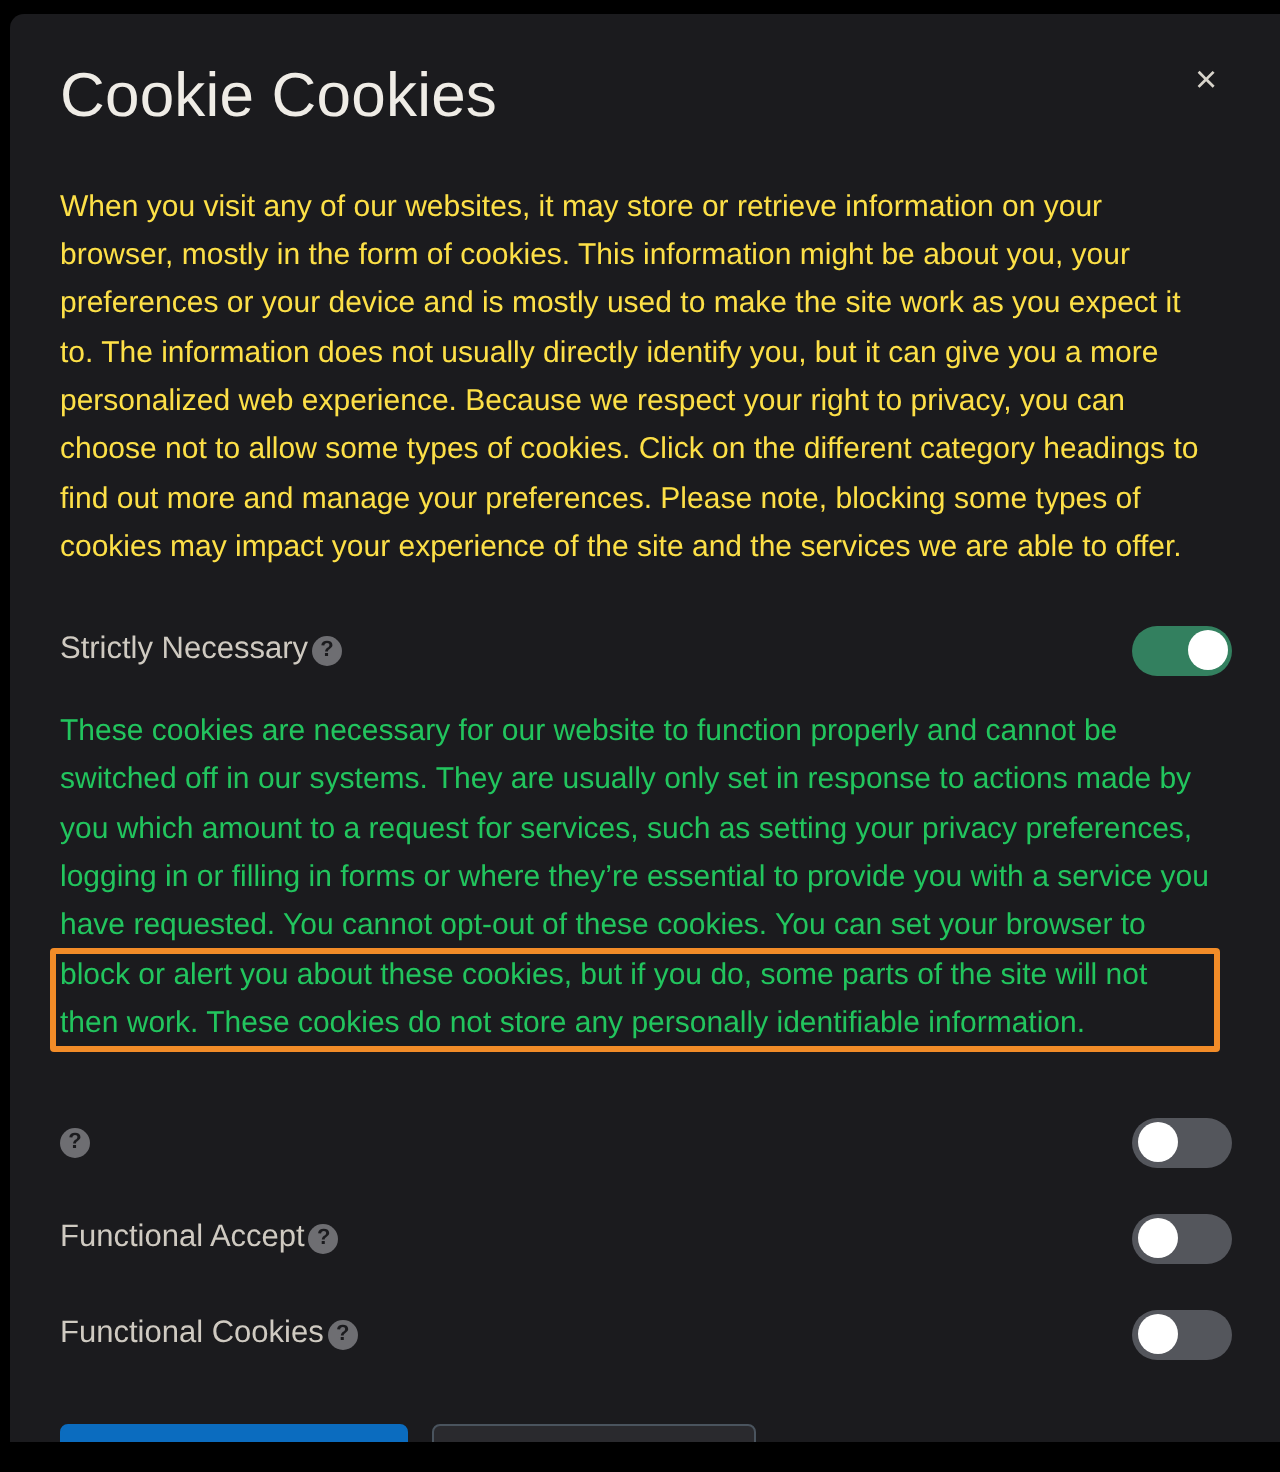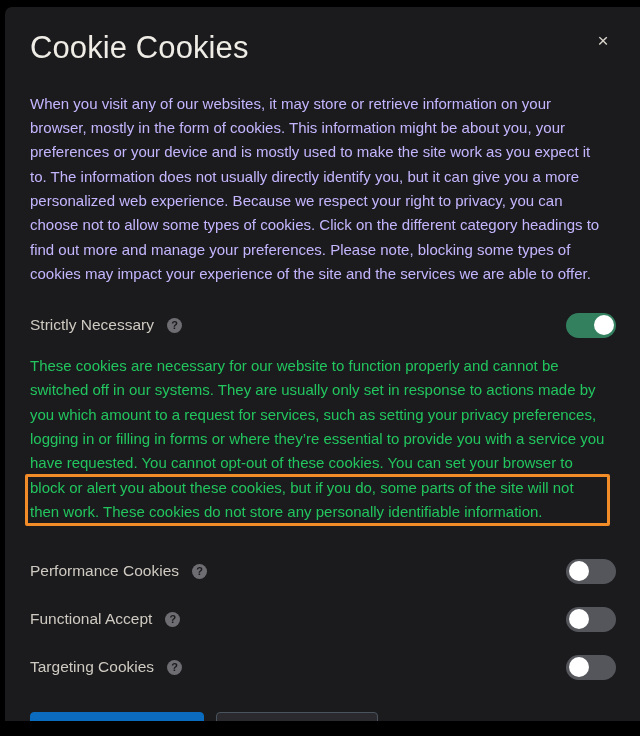--- a/index.html
+++ b/index.html
@@ -62,40 +62,40 @@
     color: #efece6;
     line-height: 1.25;
   }
 
   
   .intro {
     margin: 0;
     padding-top: 24px;
     font-size: 15px;
     line-height: 1.62;
-    color: #c4b5fd;
+    color: #fde047;
     max-width: 575px;
   }
 
   
   .cat-row {
     display: flex;
     align-items: center;
     justify-content: space-between;
     min-height: 30px;
   }
   #row-strict { margin-top: 24px; }
   #row-performance { margin-top: 32px; }
   #row-functional  { margin-top: 18px; }
   #row-targeting   { margin-top: 18px; }
 
   .cat-label-wrap {
     display: flex;
     align-items: center;
-    gap: 13px;
+    gap: 2px;
   }
   .cat-label {
     font-size: 15.5px;
     color: #cfcac1;
     line-height: 1;
   }
 
   .help-icon {
     width: 15px;
     height: 15px;
@@ -214,41 +214,40 @@
         <span class="knob"></span>
       </span>
     </div>
 
     <p class="desc">These cookies are necessary for our website to function properly and cannot be switched off in our systems. They are usually only set in response to actions made by you which amount to a request for services, such as setting your privacy preferences, logging in or filling in forms or where they’re essential to provide you with a service you have requested. You cannot opt-out of these cookies. You can set your browser to block or alert you about these cookies, but if you do, some parts of the site will not then work. These cookies do not store any personally identifiable information.</p>
 
     <div class="highlight-box" id="highlight" style="left: 20px; top: 466.5px; width: 585px; height: 52.6px;"></div>
 
     <div class="cat-row" id="row-performance">
       <span class="cat-label-wrap">
-        <span class="cat-label">Performance Cookies</span>
         <span class="help-icon">?</span>
       </span>
       <span class="toggle off">
         <span class="knob"></span>
       </span>
     </div>
 
     <div class="cat-row" id="row-functional">
       <span class="cat-label-wrap">
         <span class="cat-label">Functional Accept</span>
         <span class="help-icon">?</span>
       </span>
       <span class="toggle off">
         <span class="knob"></span>
       </span>
     </div>
 
     <div class="cat-row" id="row-targeting">
       <span class="cat-label-wrap">
-        <span class="cat-label">Targeting Cookies</span>
+        <span class="cat-label">Functional Cookies</span>
         <span class="help-icon">?</span>
       </span>
       <span class="toggle off">
         <span class="knob"></span>
       </span>
     </div>
 
     <div class="footer">
       <button class="btn btn-primary">Confirm my choices</button>
       <button class="btn btn-secondary">Accept all cookies</button>

